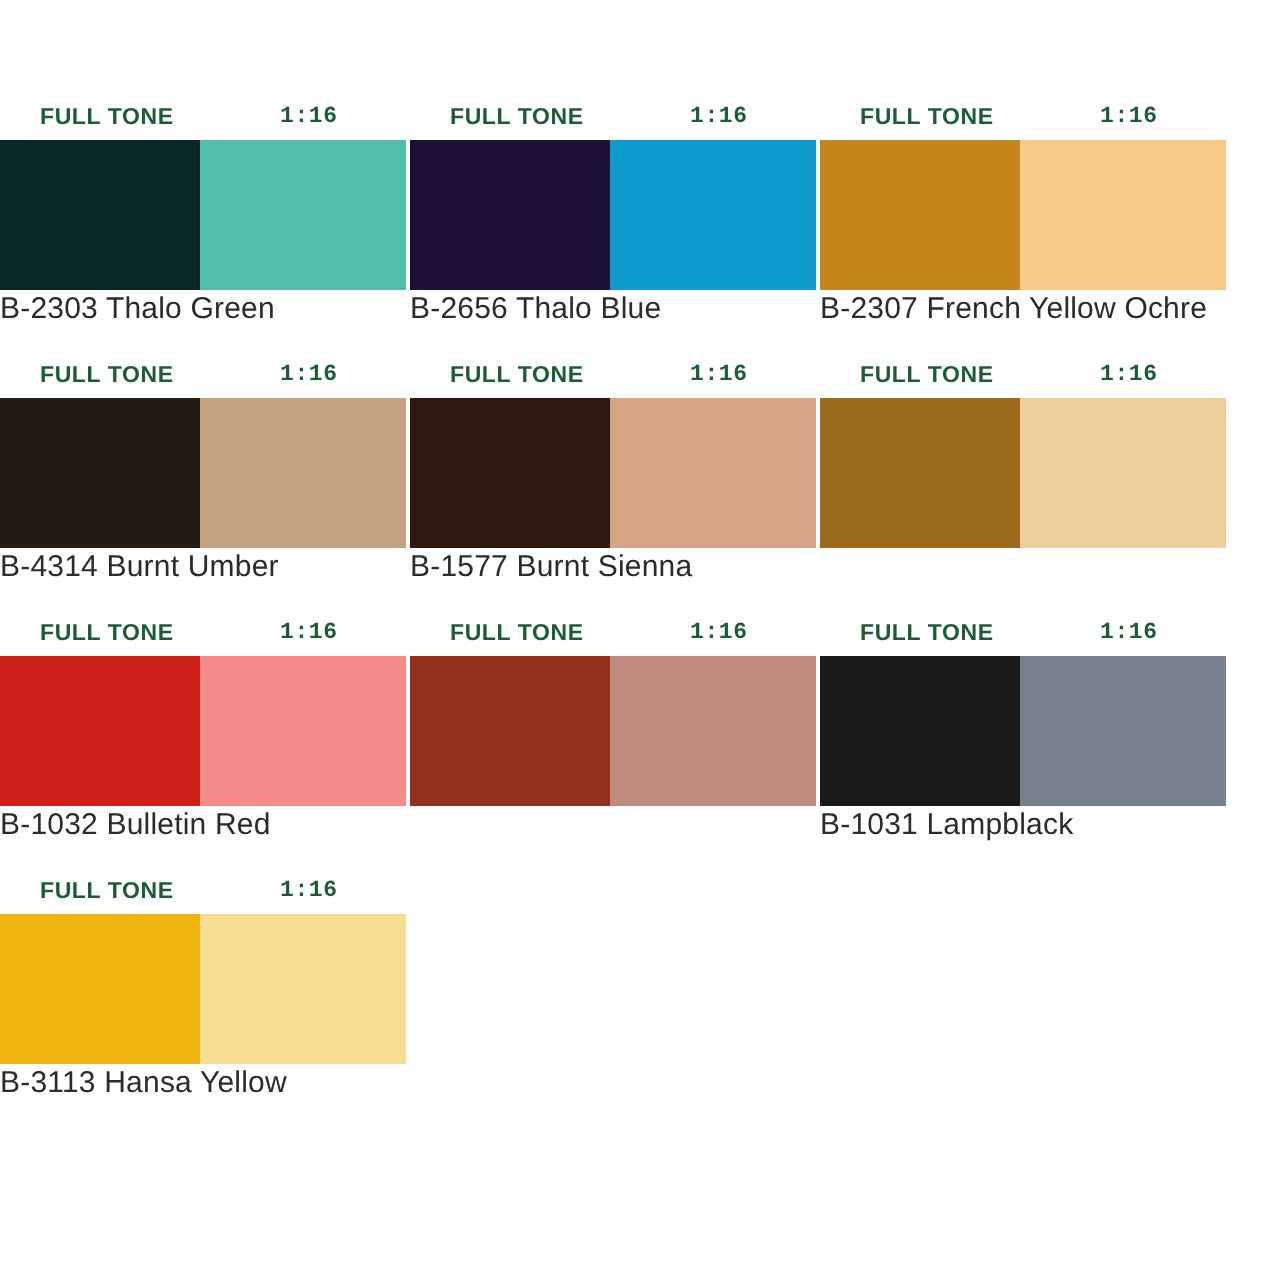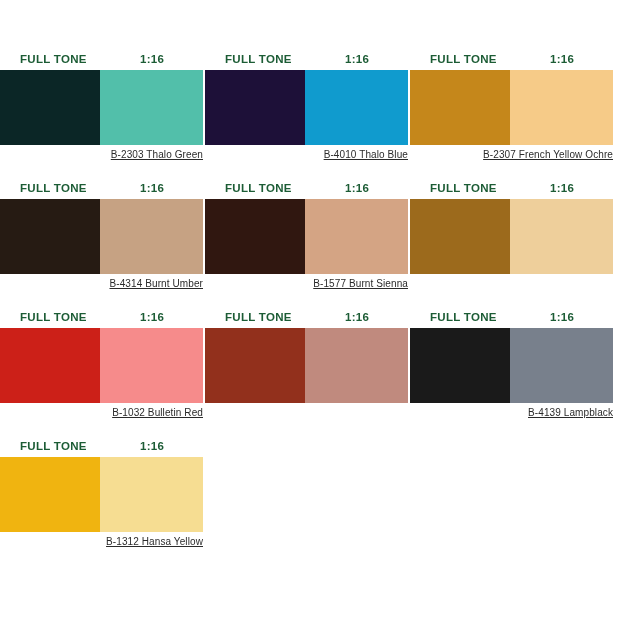--- a/index.html
+++ b/index.html
@@ -49,46 +49,46 @@
     color: #1c5c35;
     letter-spacing: 0.3px;
     white-space: nowrap;
     line-height: 22px;
   }
   .header-label.full-tone {
     left: 20px;
   }
   .header-label.ratio {
     left: 140px;
+    font-family: Liberation Mono, monospace;
   }
   .swatch-bars {
     display: flex;
     flex-direction: row;
     width: 203px;
     height: 75px;
   }
   .bar {
     height: 75px;
   }
   .bar.masstone {
     width: 100px;
   }
   .bar.tint {
     width: 103px;
   }
   .swatch-name {
     width: 203px;
-    text-align: right;
-    font-size: 10px;
+    text-align: left;
+    font-size: 15px;
     color: #2b2b2b;
     line-height: 20px;
     height: 20px;
     white-space: nowrap;
     letter-spacing: 0.1px;
-    text-decoration: underline;
   }
 </style>
 </head>
 <body>
 
 <div id="chart-grid">
 
   <div class="swatch-row">
     <div class="swatch-card">
       <div class="swatch-header">
@@ -104,21 +104,21 @@
 
     <div class="swatch-card">
       <div class="swatch-header">
         <span class="header-label full-tone">FULL TONE</span>
         <span class="header-label ratio">1:16</span>
       </div>
       <div class="swatch-bars">
         <div class="bar masstone" style="background-color: rgb(29, 16, 56);"></div>
         <div class="bar tint" style="background-color: rgb(16, 155, 206);"></div>
       </div>
-      <div class="swatch-name">B-4010 Thalo Blue</div>
+      <div class="swatch-name">B-2656 Thalo Blue</div>
     </div>
 
     <div class="swatch-card">
       <div class="swatch-header">
         <span class="header-label full-tone">FULL TONE</span>
         <span class="header-label ratio">1:16</span>
       </div>
       <div class="swatch-bars">
         <div class="bar masstone" style="background-color: rgb(197, 135, 27);"></div>
         <div class="bar tint" style="background-color: rgb(246, 203, 136);"></div>
@@ -190,33 +190,33 @@
 
     <div class="swatch-card">
       <div class="swatch-header">
         <span class="header-label full-tone">FULL TONE</span>
         <span class="header-label ratio">1:16</span>
       </div>
       <div class="swatch-bars">
         <div class="bar masstone" style="background-color: rgb(26, 26, 26);"></div>
         <div class="bar tint" style="background-color: rgb(120, 128, 140);"></div>
       </div>
-      <div class="swatch-name">B-4139 Lampblack</div>
+      <div class="swatch-name">B-1031 Lampblack</div>
     </div>
   </div>
 
   <div class="swatch-row">
     <div class="swatch-card">
       <div class="swatch-header">
         <span class="header-label full-tone">FULL TONE</span>
         <span class="header-label ratio">1:16</span>
       </div>
       <div class="swatch-bars">
         <div class="bar masstone" style="background-color: rgb(240, 180, 16);"></div>
         <div class="bar tint" style="background-color: rgb(246, 221, 146);"></div>
       </div>
-      <div class="swatch-name">B-1312 Hansa Yellow</div>
+      <div class="swatch-name">B-3113 Hansa Yellow</div>
     </div>
     <div class="swatch-card empty-slot"></div>
     <div class="swatch-card empty-slot"></div>
   </div>
 
 </div>
 
 </body></html>

